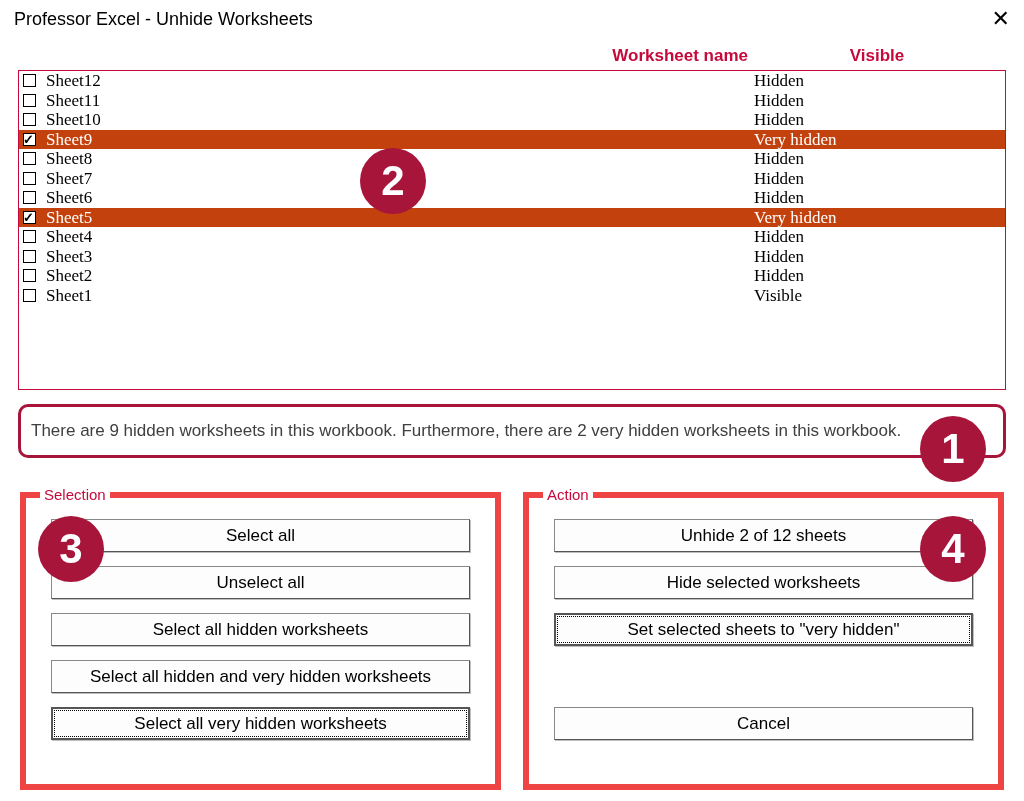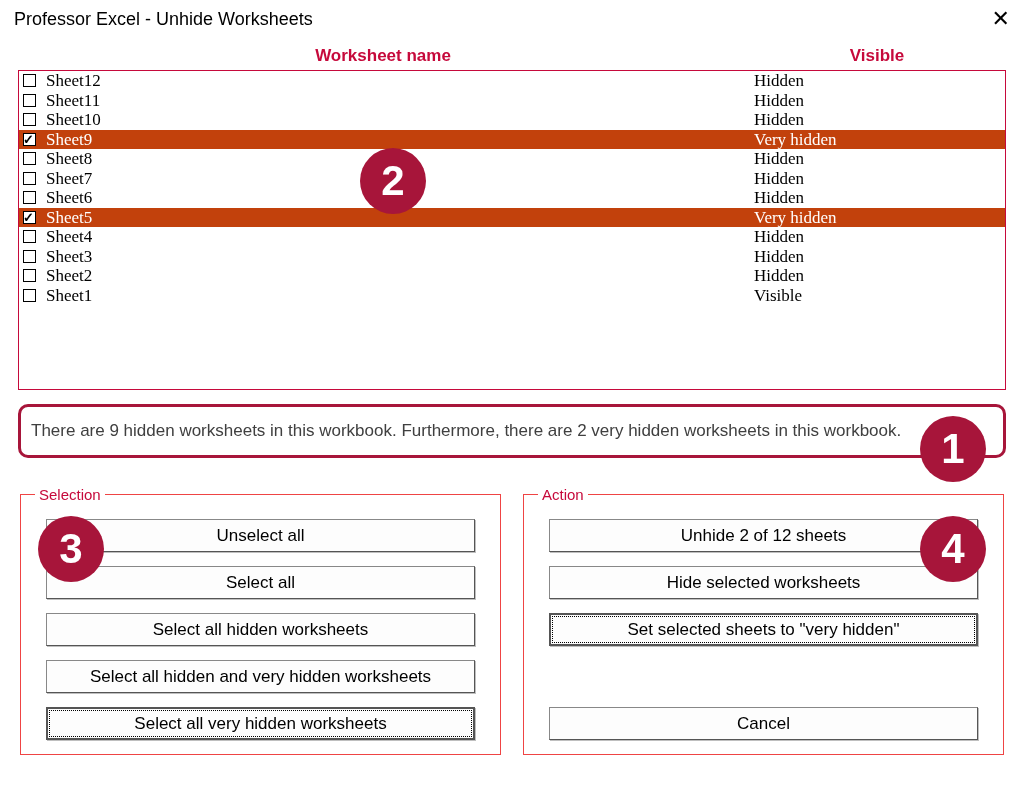--- a/index.html
+++ b/index.html
@@ -30,21 +30,21 @@
   }
   .content {
     padding: 0 18px;
   }
   .headers {
     display: flex;
     padding: 6px 0 4px 0;
   }
   .col-name-header {
     flex: 0 0 730px;
-    text-align: center;
+    text-align: right;
     font-weight: bold;
     color: #c6093b;
     font-size: 17px;
   }
   .col-visible-header {
     flex: 1;
     text-align: center;
     font-weight: bold;
     color: #c6093b;
     font-size: 17px;
@@ -98,23 +98,23 @@
     padding: 14px 10px;
     font-size: 17px;
     color: #404040;
   }
   .groups {
     display: flex;
     gap: 18px;
     margin-top: 12px;
   }
   fieldset.grp {
-    border: 1px solid #ef4444;
+    border: 6px solid #ef4444;
     flex: 1;
-    padding: 16px 14px 0 14px;
+    padding: 16px 14px 30px 14px;
     position: relative;
   }
   fieldset.grp legend {
     color: #c6093b;
     font-size: 15px;
     padding: 0 4px;
   }
   .btn {
     display: block;
     width: 95%;
@@ -229,22 +229,22 @@
       </div>
     </div>
 
   <div class="status-wrap">
     <div class="status-callout">There are 9 hidden worksheets in this workbook. Furthermore, there are 2 very hidden worksheets in this workbook.</div>
   </div>
 
   <div class="groups">
     <fieldset class="grp">
       <legend>Selection</legend>
+      <button class="btn">Select all</button>
       <button class="btn">Unselect all</button>
-      <button class="btn">Select all</button>
       <button class="btn">Select all hidden worksheets</button>
       <button class="btn">Select all hidden and very hidden worksheets</button>
       <button class="btn focused">Select all very hidden worksheets</button>
     </fieldset>
 
     <fieldset class="grp">
       <legend>Action</legend>
       <button class="btn">Unhide 2 of 12 sheets</button>
       <button class="btn">Hide selected worksheets</button>
       <button class="btn focused">Set selected sheets to "very hidden"</button>

